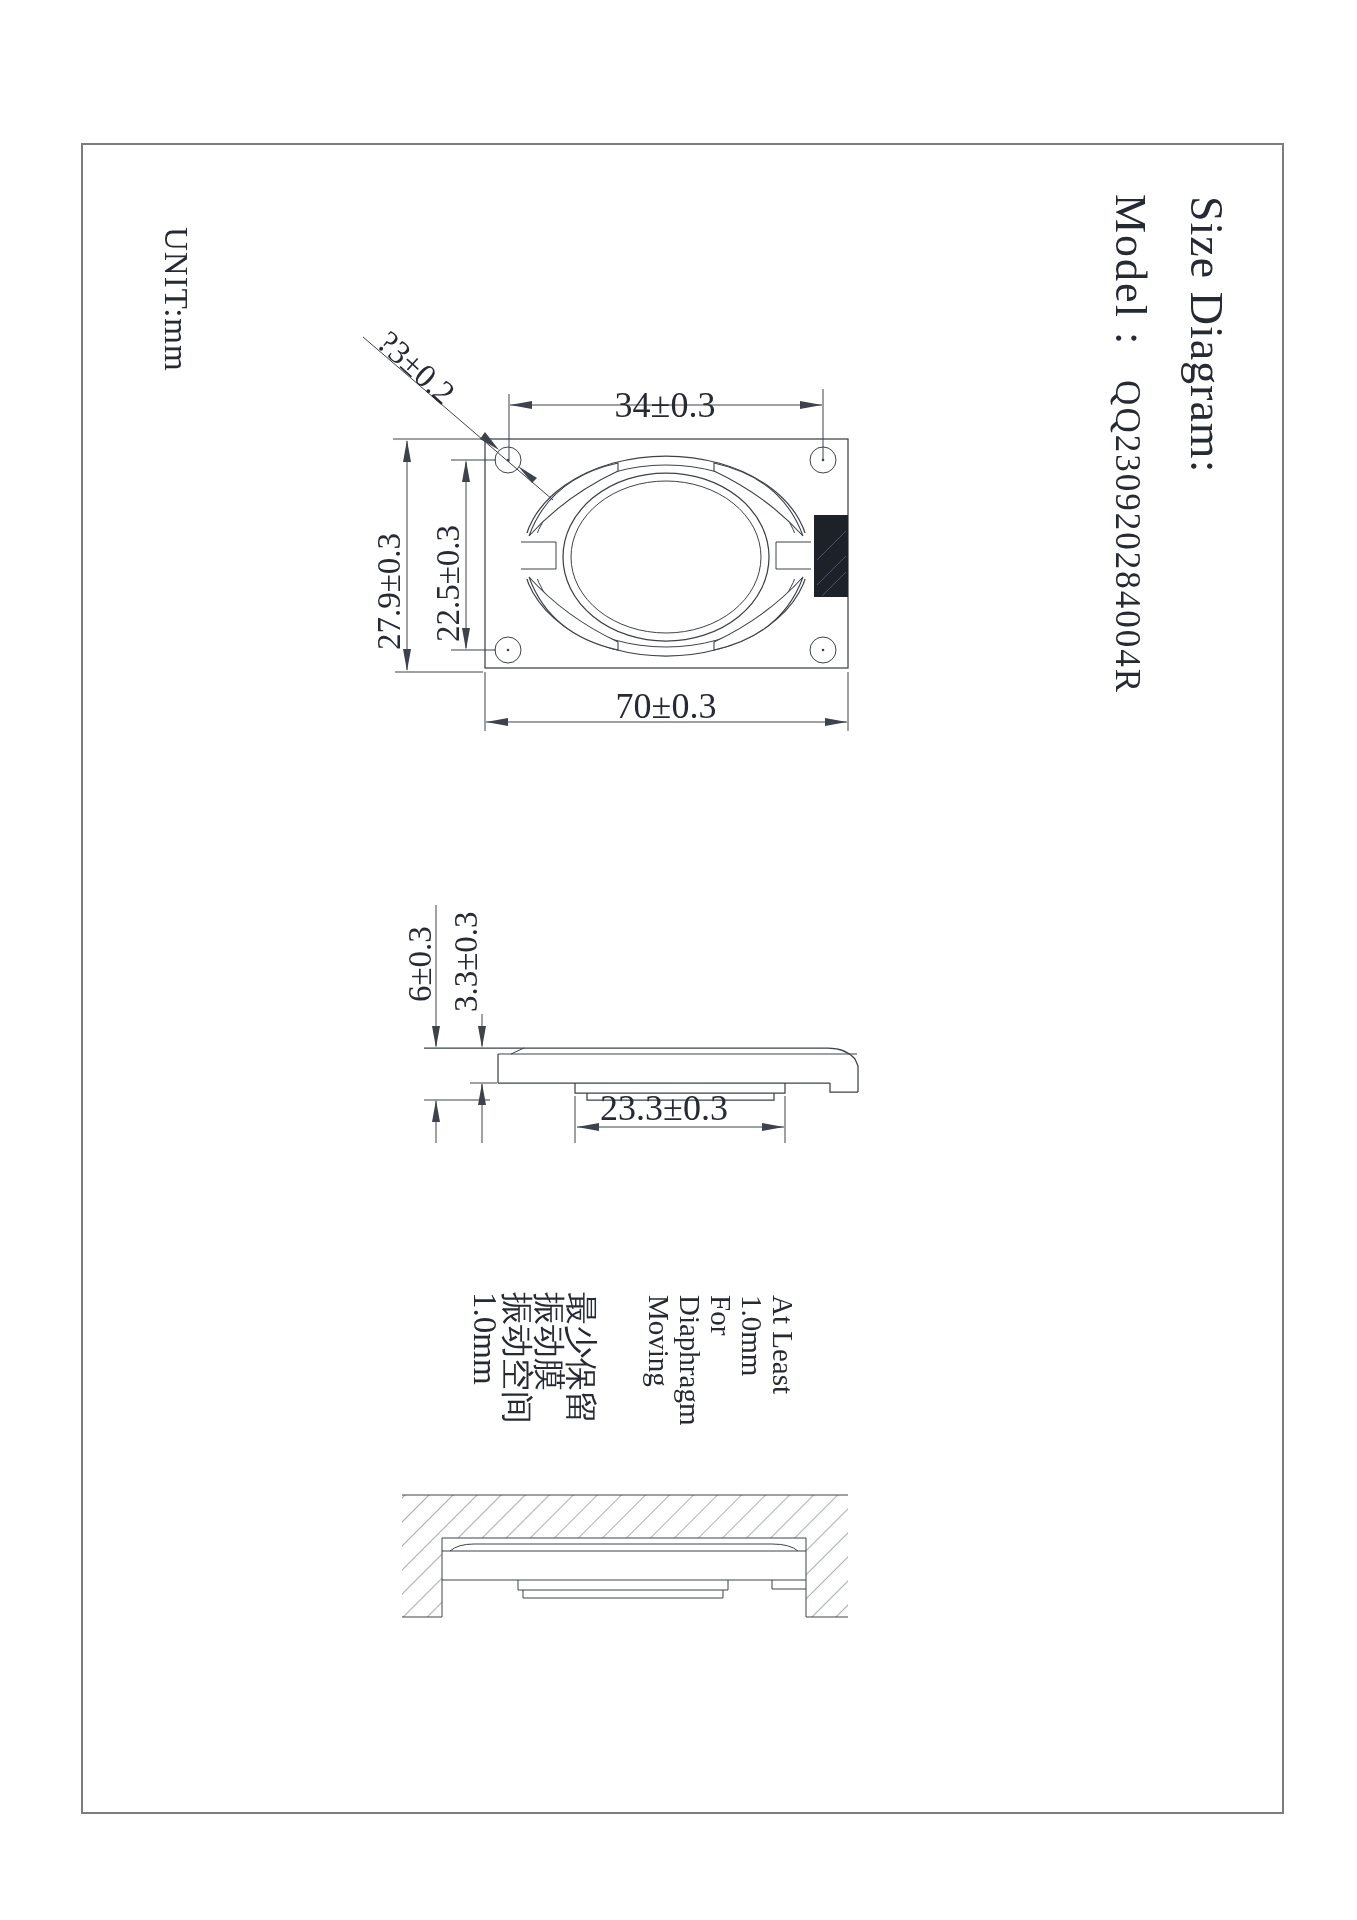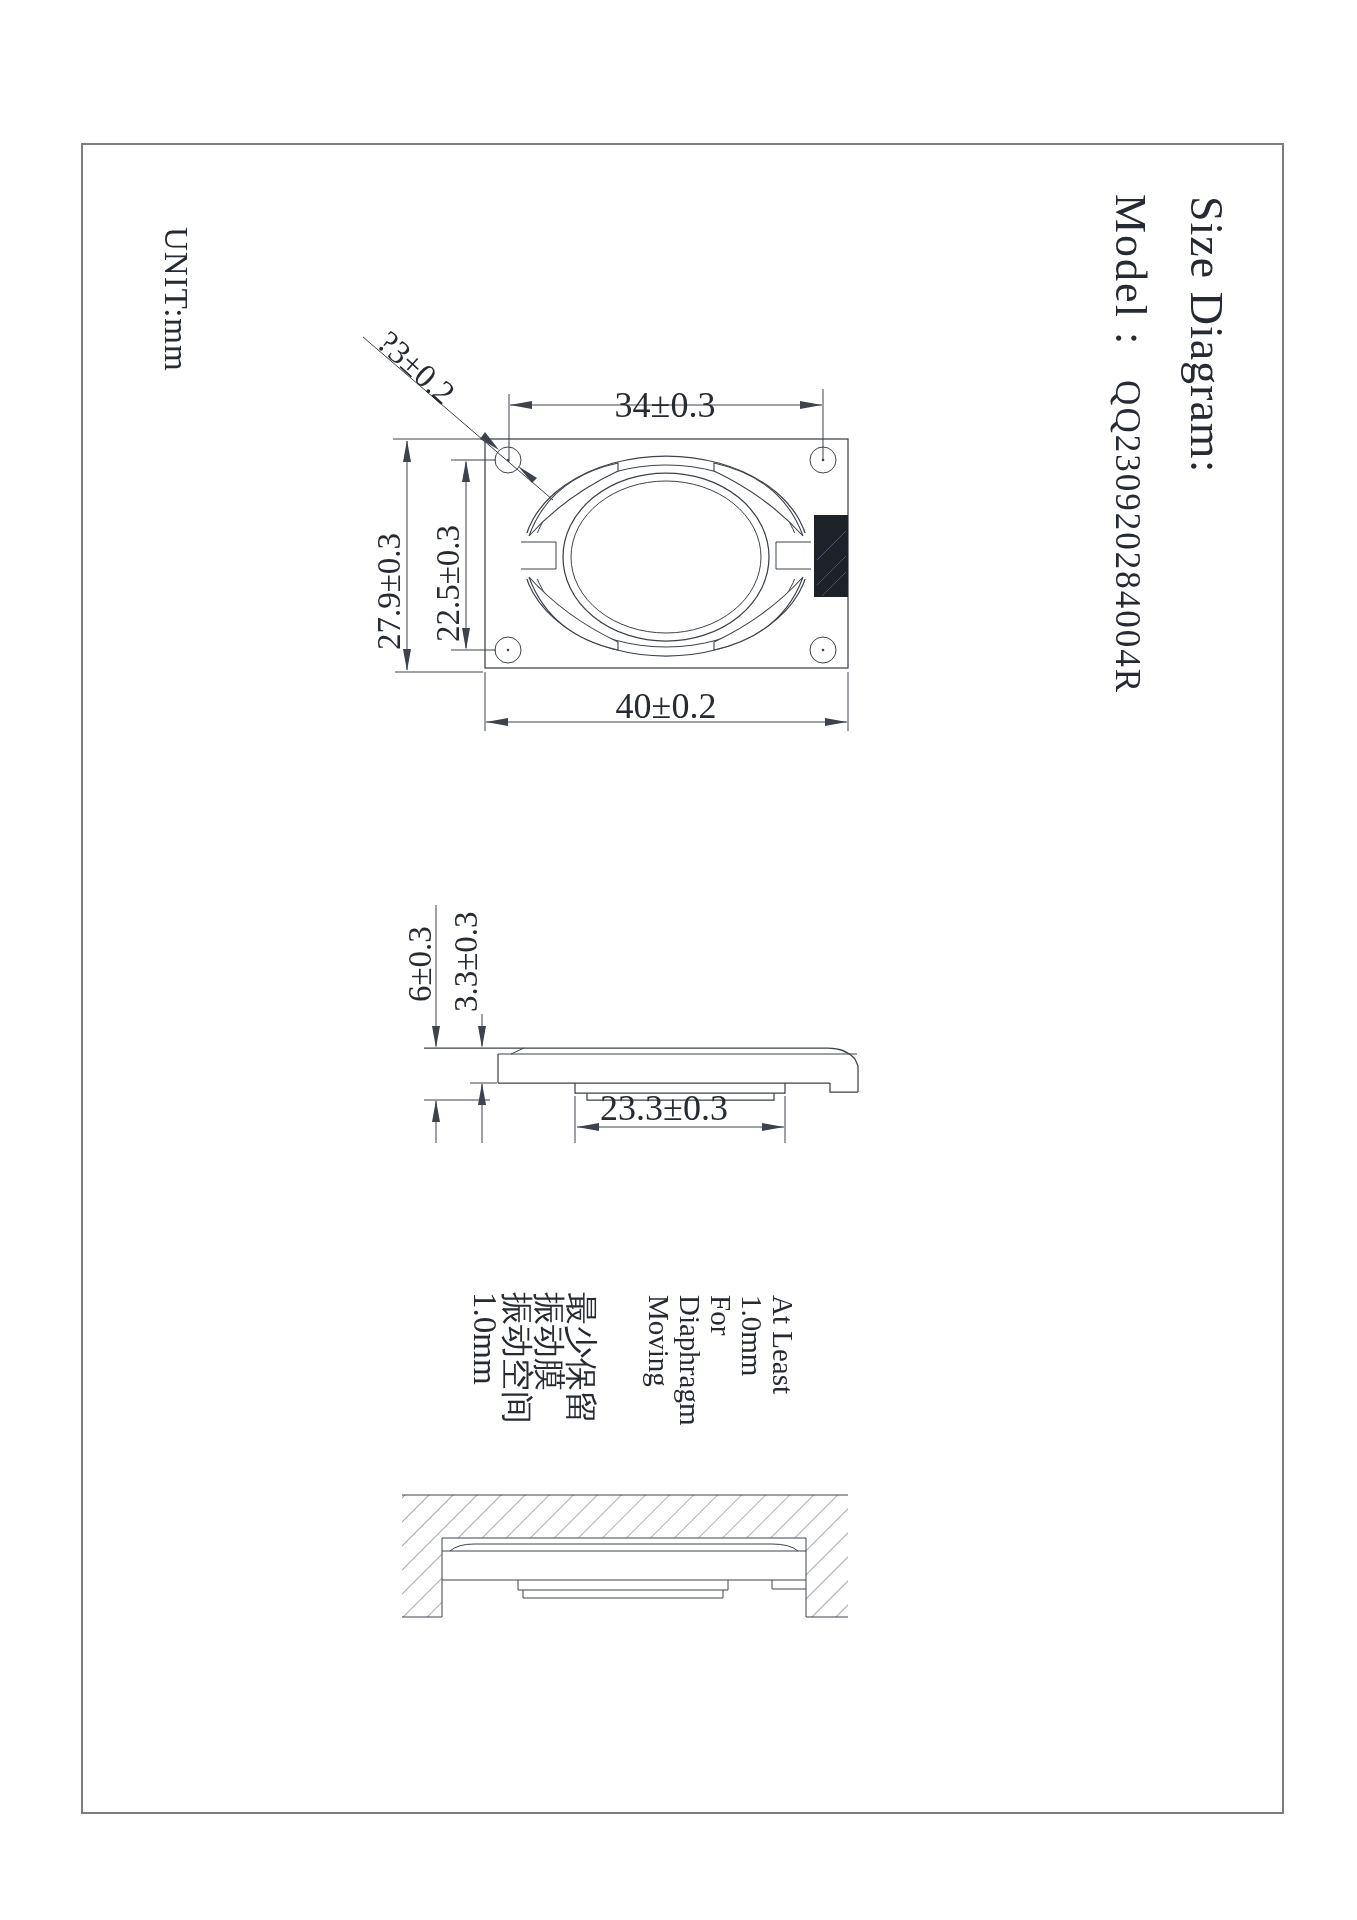--- a/index.html
+++ b/index.html
@@ -136,21 +136,21 @@
 
   <div class="t rot90 title" style="left:1229px;top:196px;">Size Diagram:</div>
 
   <div class="t rot90" style="left:1152px;top:194px;">
     <span class="model">Model :</span><span class="modelval">QQ230920284004R</span>
   </div>
 
   <div class="t rot90 unit" style="left:192px;top:227px;">UNIT:mm</div>
 
   <div class="t hcenter dim" style="left:665px;top:387px;">34±0.3</div>
-  <div class="t hcenter dim" style="left:666px;top:688px;">40±0.2</div>
+  <div class="t hcenter dim" style="left:666px;top:688px;">70±0.3</div>
   <div class="t rotn90 dimv" style="left:373px;top:650px;">27.9±0.3</div>
   <div class="t rotn90 dimv" style="left:432px;top:642px;">22.5±0.3</div>
   <div class="t rot45 dimv" style="left:416px;top:368px;">?3±0.2</div>
 
   <div class="t rotn90 dimv" style="left:404px;top:1002px;">6±0.3</div>
   <div class="t rotn90 dimv" style="left:450px;top:1012px;">3.3±0.3</div>
   <div class="t hcenter dim" style="left:664px;top:1090px;">23.3±0.3</div>
 
   <div class="t rot90 note-en" style="left:798px;top:1295px;">
     <div>At Least</div>

